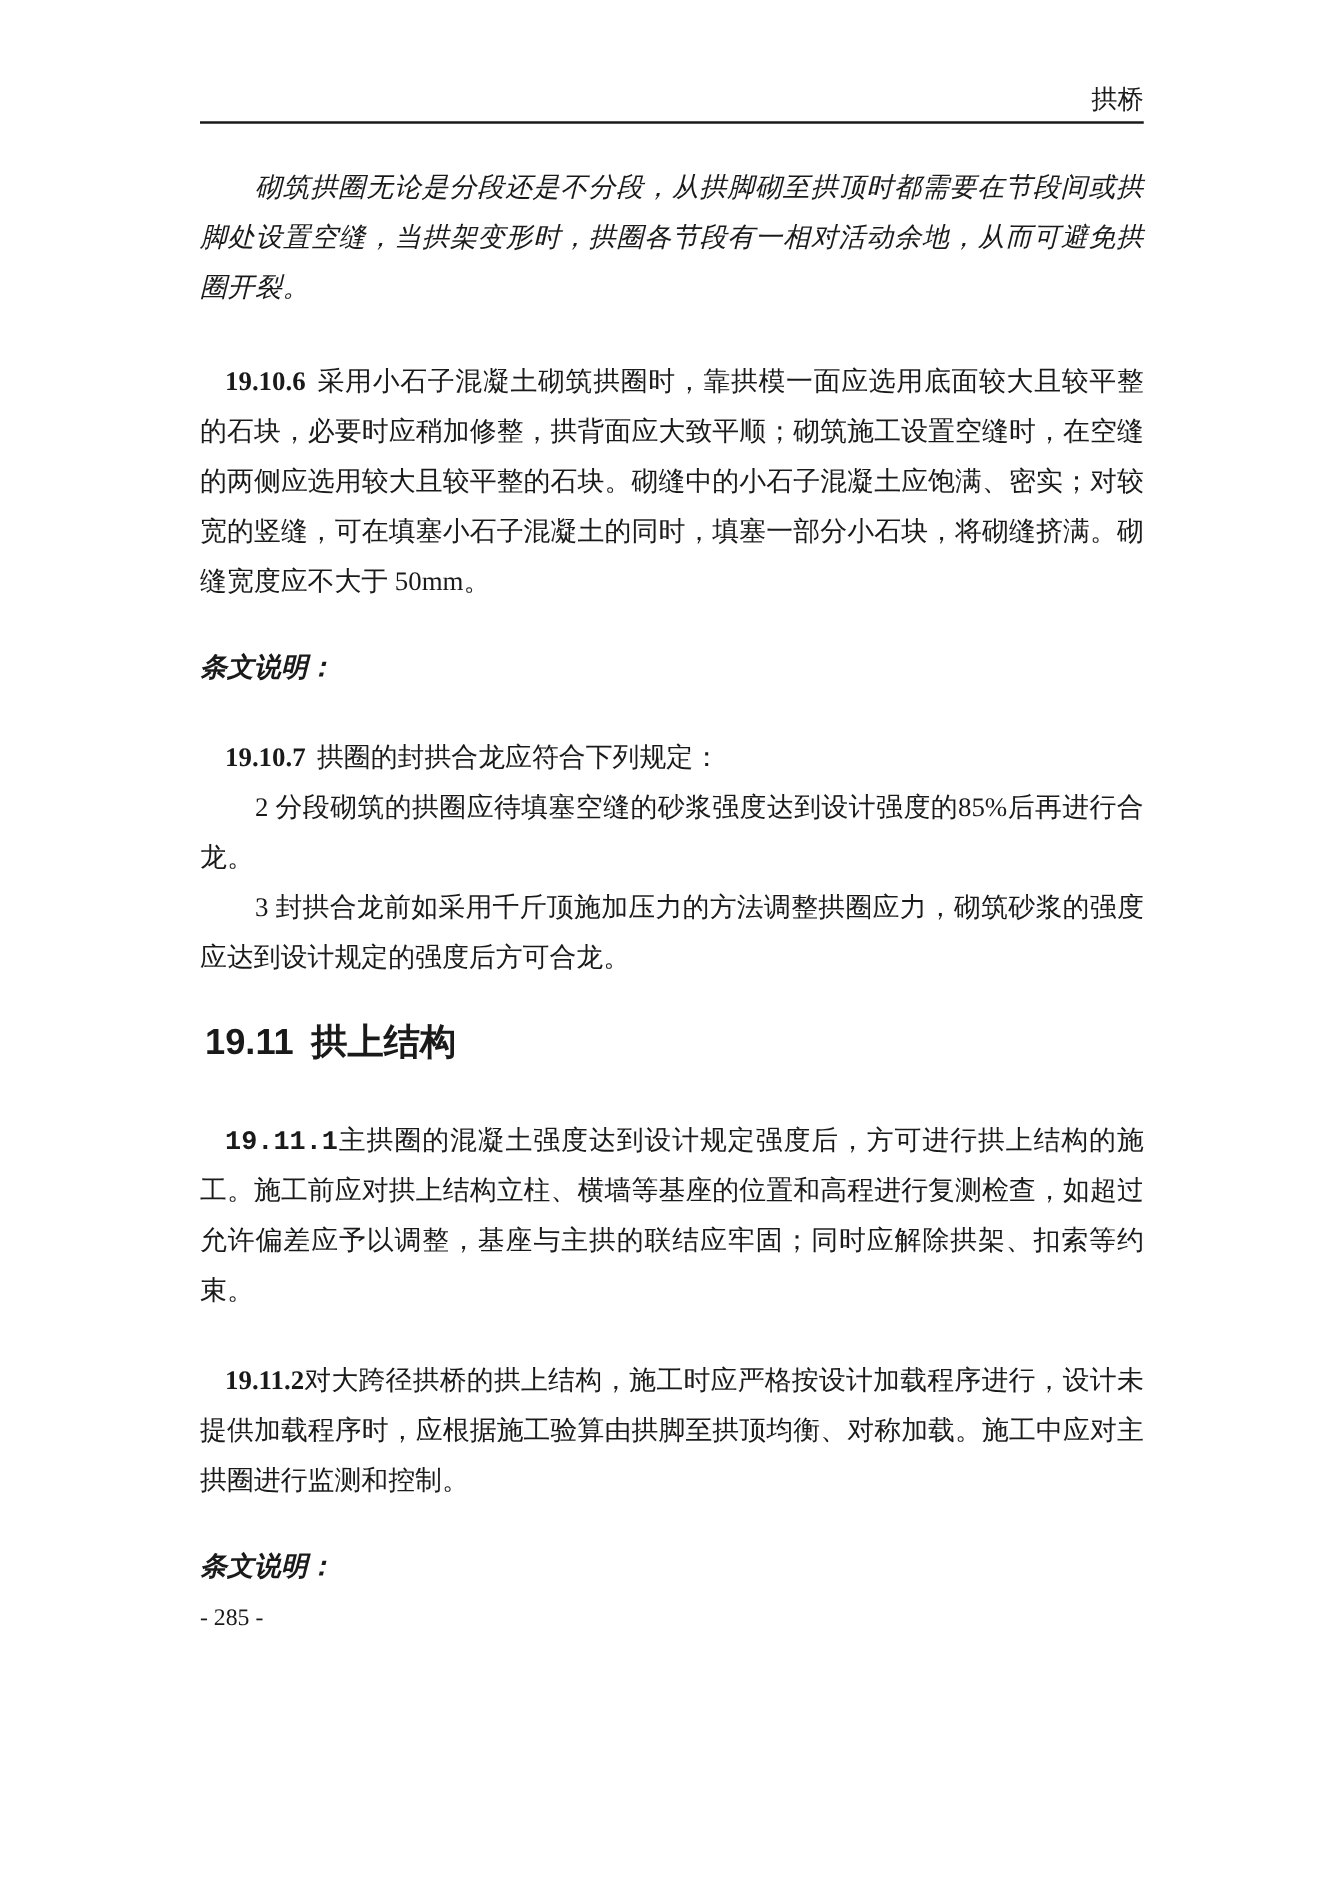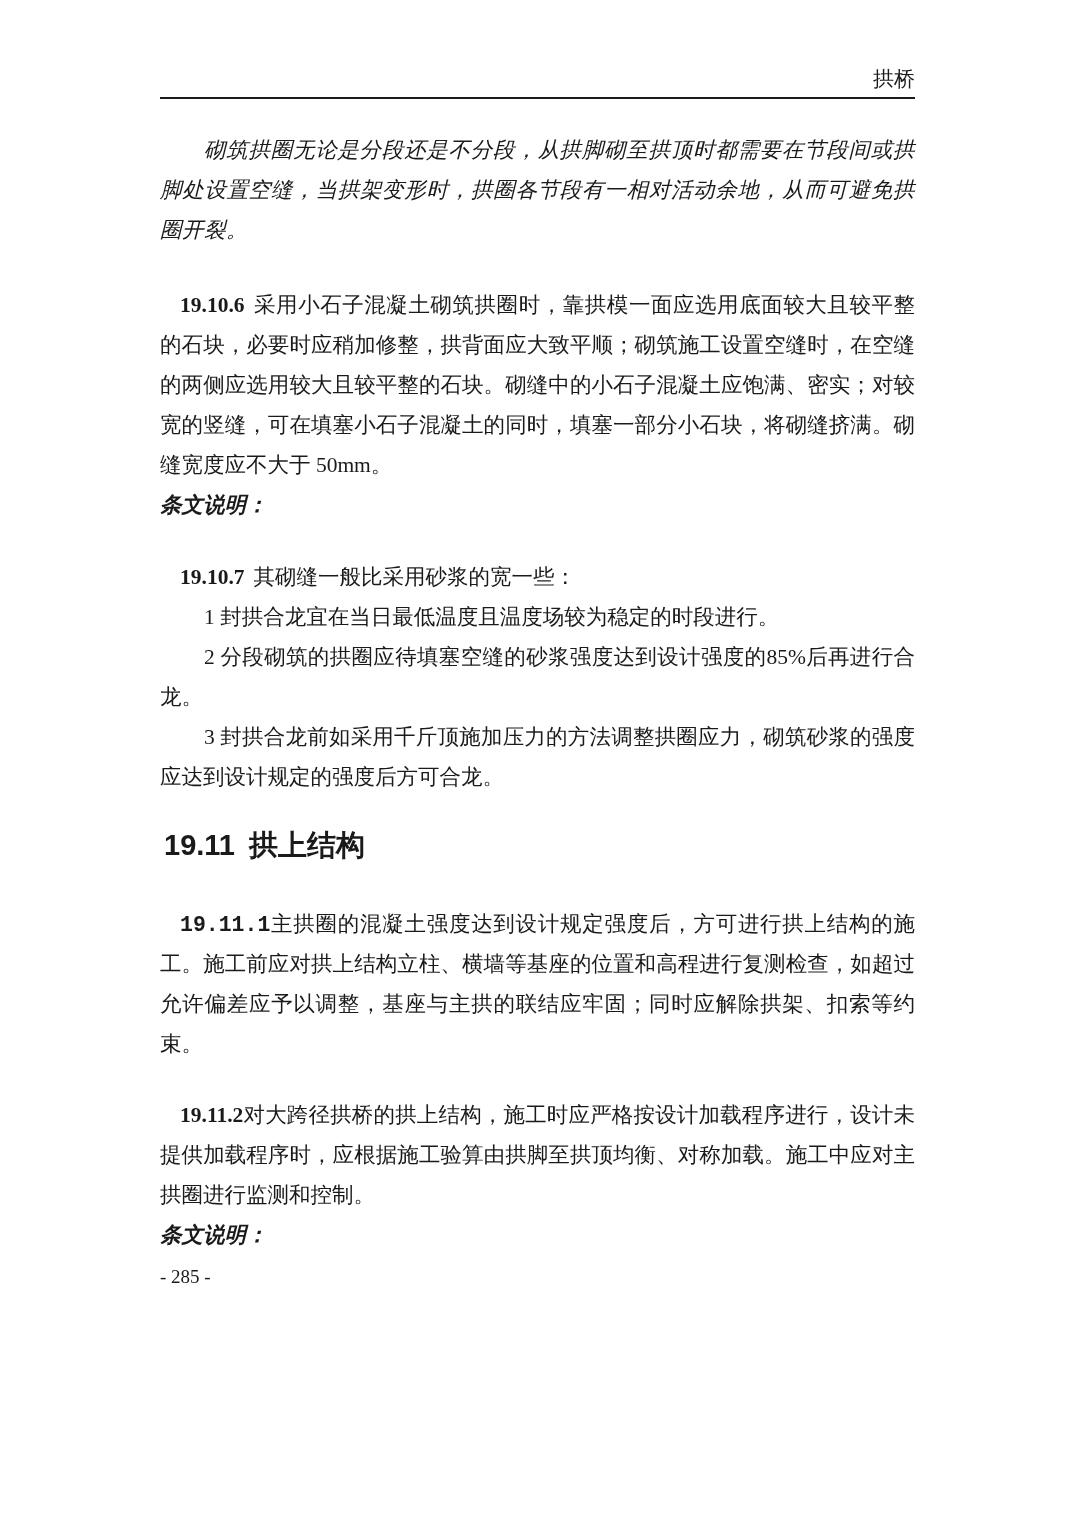--- a/index.html
+++ b/index.html
@@ -48,21 +48,21 @@
   .section-heading {
     font-family: "Liberation Sans", "DejaVu Sans", sans-serif;
     font-weight: bold;
     font-size: 29px;
     line-height: 44px;
     margin: 26px 0 0 4px;
   }
   .section-heading .sec-num { margin-right: 14px; }
   .mt-intro   { margin-top: 31px; }
   .mt-c1066   { margin-top: 35px; }
-  .mt-expl    { }
+  .mt-expl    { margin-top: 29px; }
   .mt-c1067   { margin-top: 32px; }
   .mt-c1111   { margin-top: 38px; font-family: Liberation Mono, monospace; }
   .mt-c1112   { margin-top: 30px; }
   .page-footer {
     margin-top: 8px;
     text-align: left;
     font-size: 19px;
     line-height: 28px;
   }
 </style>
@@ -76,22 +76,21 @@
   </header>
 
   <main>
 
     <p class="para kaiti indent2 mt-intro">砌筑拱圈无论是分段还是不分段，从拱脚砌至拱顶时都需要在节段间或拱脚处设置空缝，当拱架变形时，拱圈各节段有一相对活动余地，从而可避免拱圈开裂。</p>
 
     <p class="para indent1 mt-c1066"><span class="bold num-gap">19.10.6</span><span>采用小石子混凝土砌筑拱圈时，靠拱模一面应选用底面较大且较平整的石块，必要时应稍加修整，拱背面应大致平顺；砌筑施工设置空缝时，在空缝的两侧应选用较大且较平整的石块。砌缝中的小石子混凝土应饱满、密实；对较宽的竖缝，可在填塞小石子混凝土的同时，填塞一部分小石块，将砌缝挤满。砌缝宽度应不大于 50mm。</span></p>
 
     <p class="para kaiti-label mt-expl">条文说明：</p>
 
-    <p class="para indent1 mt-c1067"><span class="bold num-gap">19.10.7</span><span>其砌缝一般比采用砂浆的宽一些：</span></p>
-    <p class="para indent2">1 封拱合龙宜在当日最低温度且温度场较为稳定的时段进行。</p>
+    <p class="para indent1 mt-c1067"><span class="bold num-gap">19.10.7</span><span>拱圈的封拱合龙应符合下列规定：</span></p>
     <p class="para indent2">2 分段砌筑的拱圈应待填塞空缝的砂浆强度达到设计强度的85%后再进行合龙。</p>
     <p class="para indent2">3 封拱合龙前如采用千斤顶施加压力的方法调整拱圈应力，砌筑砂浆的强度应达到设计规定的强度后方可合龙。</p>
 
     <h2 class="section-heading"><span class="sec-num">19.11</span><span>拱上结构</span></h2>
 
     <p class="para indent1 mt-c1111"><span class="bold">19.11.1</span><span>主拱圈的混凝土强度达到设计规定强度后，方可进行拱上结构的施工。施工前应对拱上结构立柱、横墙等基座的位置和高程进行复测检查，如超过允许偏差应予以调整，基座与主拱的联结应牢固；同时应解除拱架、扣索等约束。</span></p>
 
     <p class="para indent1 mt-c1112"><span class="bold">19.11.2</span><span>对大跨径拱桥的拱上结构，施工时应严格按设计加载程序进行，设计未提供加载程序时，应根据施工验算由拱脚至拱顶均衡、对称加载。施工中应对主拱圈进行监测和控制。</span></p>
 
     <p class="para kaiti-label mt-expl">条文说明：</p>

